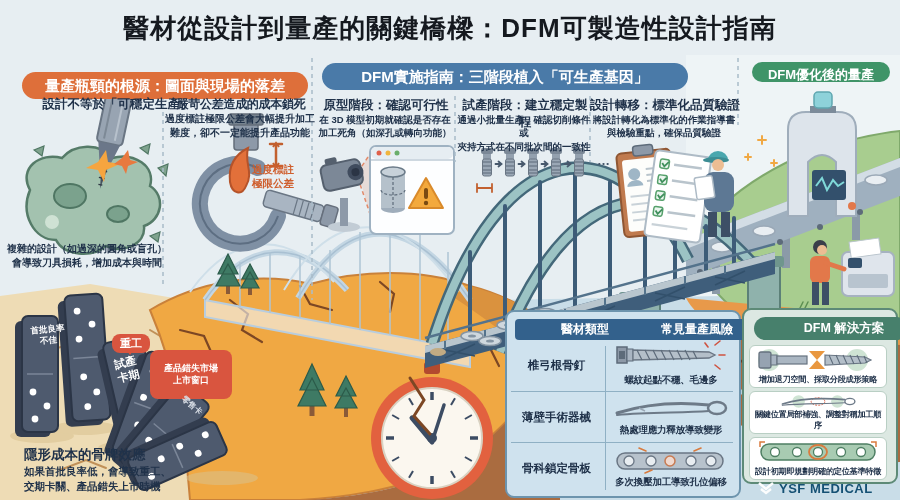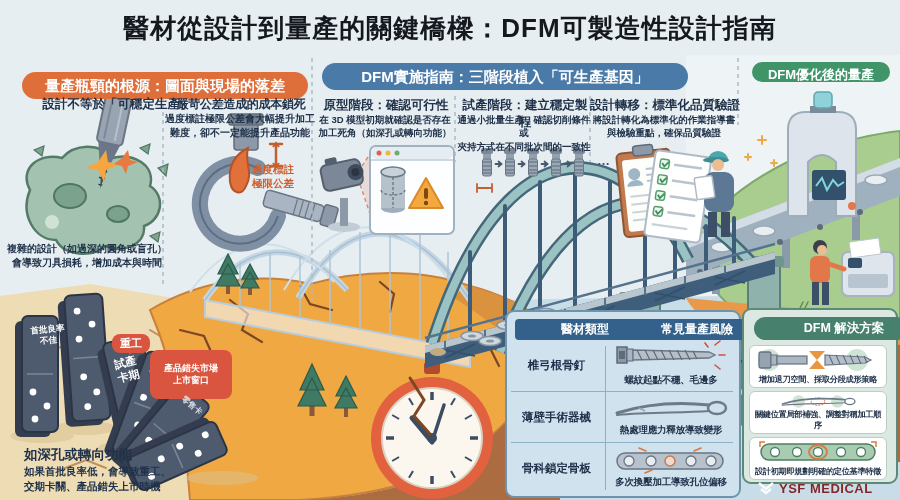--- a/index.html
+++ b/index.html
@@ -54,21 +54,21 @@
   .rty.r0{top:46px;}.rty.r1{top:98px;}.rty.r2{top:149px;}
   .ric{left:102px;width:124px;}
   .ric.r0{top:28px;}.ric.r1{top:84px;}.ric.r2{top:132px;}
   .rcap{left:100px;width:128px;font-size:9.5px;font-weight:800;color:#20324a;text-align:center;letter-spacing:-0.2px;}
   .rcap.r0{top:62px;}.rcap.r1{top:112px;}.rcap.r2{top:164px;}
   .th.sol{left:10px;top:7px;width:128px;height:23px;line-height:23px;font-size:12.5px;background:#47806c;border-radius:12px;}
   .sol-card{left:5px;width:138px;height:43px;background:#fff;border:1px solid #b9cfc4;border-radius:6px;
             display:flex;flex-direction:column;align-items:center;justify-content:space-between;padding:2px 1px;box-sizing:border-box;}
   .sc0{top:35px;}.sc1{top:81px;}.sc2{top:127px;}
   .sol-cap{font-size:8.2px;font-weight:800;color:#20324a;text-align:center;letter-spacing:-0.3px;}
-  .watermark{left:758px;top:481px;display:flex;align-items:center;gap:5px;color:#7f1d1d;
+  .watermark{left:758px;top:481px;display:flex;align-items:center;gap:5px;color:#0c4a6e;
              font-size:13px;font-weight:800;letter-spacing:0.5px;opacity:0.95;}
 </style>
 </head>
 <body>
 
 <div class="stage">
 
 <svg id="scene" width="900" height="500" viewBox="0 0 900 500" xmlns="http://www.w3.org/2000/svg">
 
   <rect x="686" y="55" width="214" height="445" fill="#eef4f6"></rect>
@@ -518,21 +518,21 @@
 會導致刀具損耗，增加成本與時間</div>
 
 <div class="t lab-first pre">首批良率
 不佳</div>
 <div class="t lab-trial pre">試產
 卡期</div>
 <div class="t bub bub-rework">重工</div>
 <div class="t bub bub-market pre">產品錯失市場
 上市窗口</div>
 <div class="t lab-retail">零售卡</div>
-<div class="t h-domino">如深孔或轉向功能</div>
+<div class="t h-domino">隱形成本的骨牌效應</div>
 <div class="t b-domino pre">如果首批良率低，會導致重工、
 交期卡關、產品錯失上市時機</div>
 
 <div class="t pill blue">DFM實施指南：三階段植入「可生產基因」</div>
 <div class="t sh s0h">原型階段：確認可行性</div>
 <div class="t sb s0b pre">在 3D 模型初期就確認是否存在
 加工死角（如深孔或轉向功能）</div>
 <div class="t sh s1h">試產階段：建立穩定製程</div>
 <div class="t sb s1b pre">通過小批量生產，確認切削條件或
 夾持方式在不同批次間的一致性</div>

